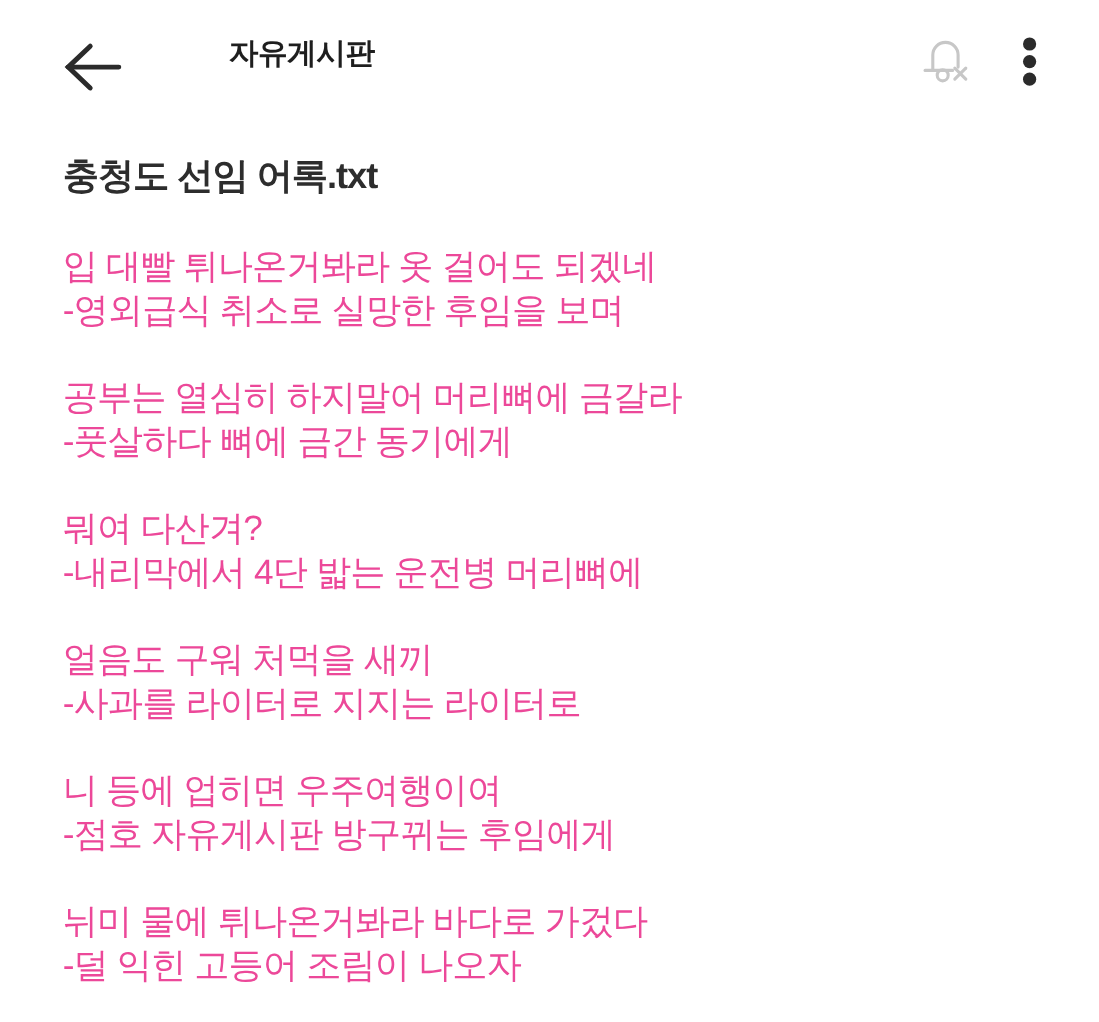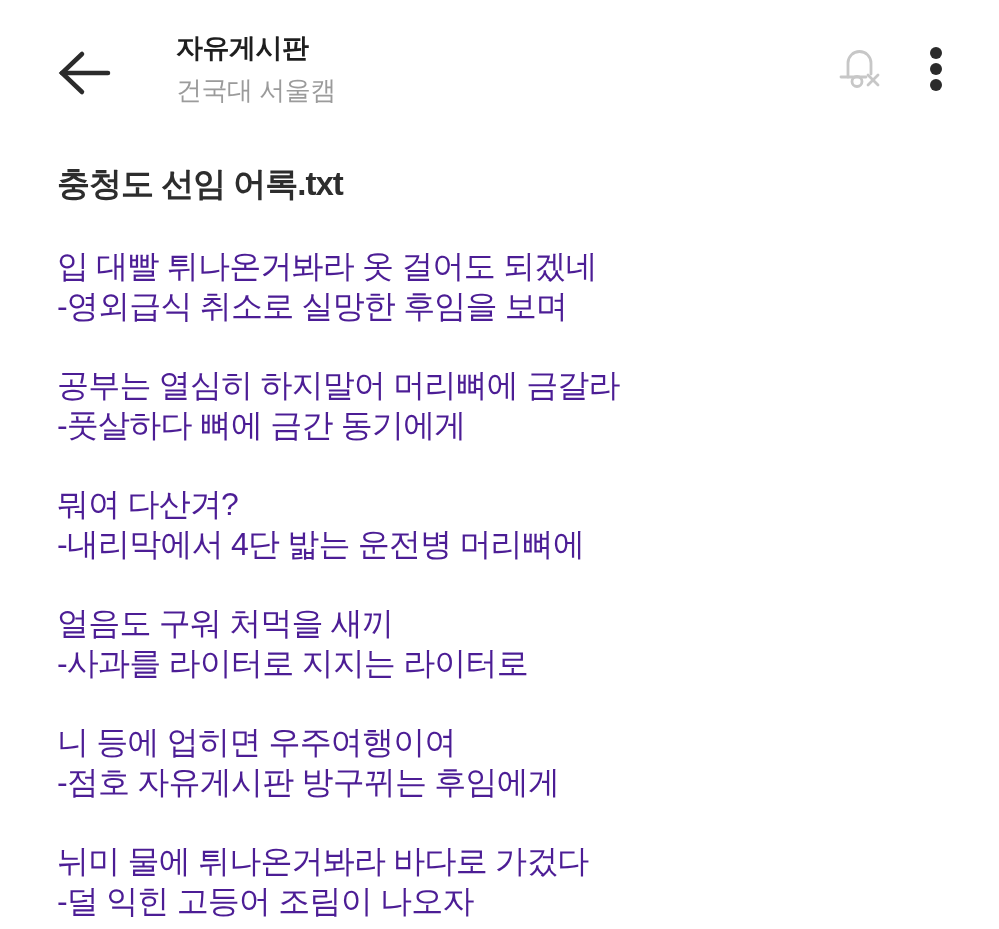--- a/index.html
+++ b/index.html
@@ -6,22 +6,23 @@
   html, body { margin: 0; padding: 0; }
   body {
     width: 999px;
     height: 929px;
     background: #ffffff;
     font-family: "Liberation Sans", "DejaVu Sans", sans-serif;
     overflow: hidden;
   }
   .topbar {
     display: flex;
-    align-items: center;
+    align-items: flex-start;
     padding: 30px 56px 0 58px;
+    gap: 32px;
   }
   .back-btn {
     background: none;
     border: 0;
     padding: 0;
     margin-top: 8px;
     cursor: pointer;
     line-height: 0;
   }
   .title-block {
@@ -66,40 +67,39 @@
   .quote {
     margin-top: 38px;
   }
   .quote + .quote {
     margin-top: 39px;
   }
   .quote p {
     margin: 0;
     font-size: 32px;
     line-height: 40px;
-    color: #4c1d95;
+    color: #ec4899;
     letter-spacing: -0.8px;
   }
 </style>
 </head>
 <body>
 
 <div class="app">
 
   <header class="topbar">
     <button class="back-btn">
       <svg width="54" height="46" viewBox="0 0 54 46" fill="none" stroke="#2b2b2b" stroke-width="4.5" stroke-linecap="round" stroke-linejoin="miter">
         <path d="M24 4 L4 23 L24 42"></path>
         <path d="M4 23 H50"></path>
       </svg>
     </button>
 
     <div class="title-block">
       <div class="board-title">자유게시판</div>
-      <div class="board-subtitle">건국대 서울캠</div>
     </div>
 
     <div class="topbar-actions">
       <button class="icon-btn">
         <svg width="50" height="52" viewBox="0 0 50 52" fill="none" stroke="#c7c7c7" stroke-width="2.8" stroke-linecap="round">
           <path d="M13 34 V 20 a11.5 11.5 0 0 1 23 0 v 11"></path>
           <path d="M6 34 H 31"></path>
           <circle cx="22" cy="38.5" r="5"></circle>
           <path d="M33 32 l 10 10"></path>
           <path d="M43 32 l -10 10"></path>

